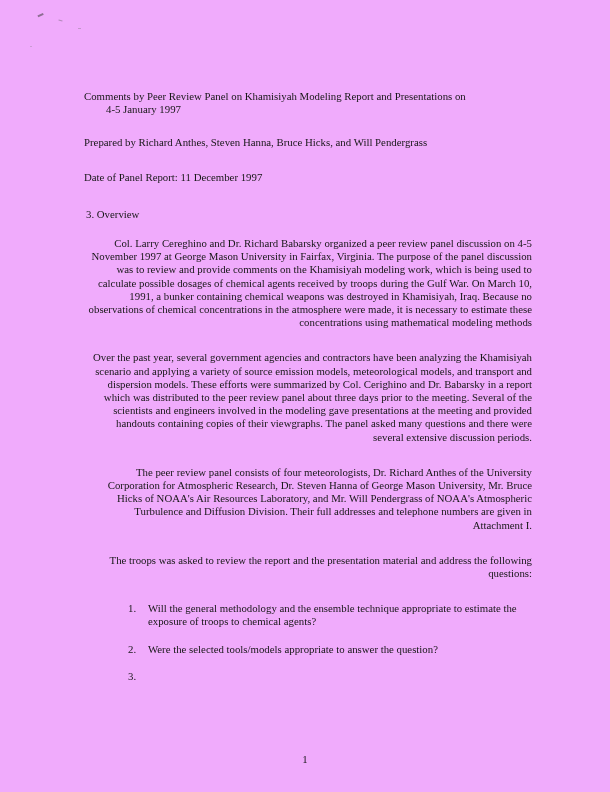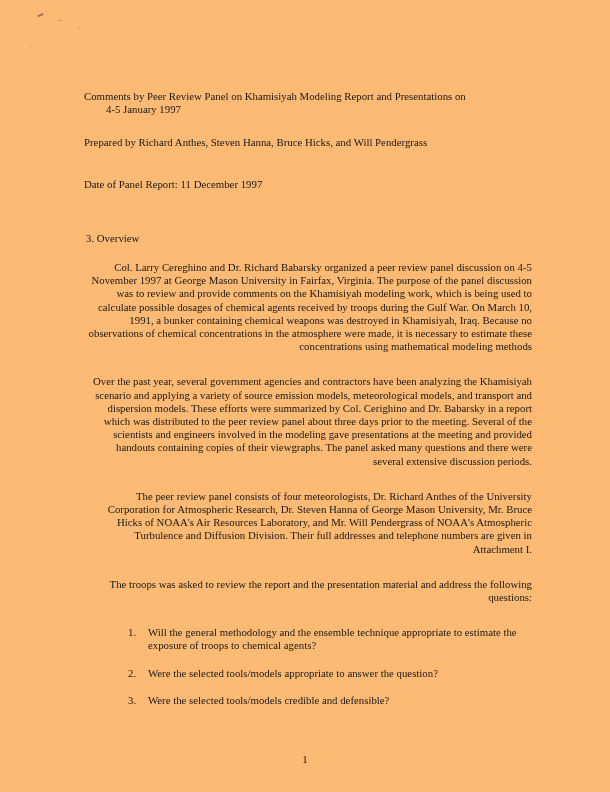--- a/index.html
+++ b/index.html
@@ -5,21 +5,21 @@
   html, body {
     margin: 0;
     padding: 0;
     background: #e8e8e8;
   }
   .page {
     position: relative;
     width: 610px;
     height: 792px;
     margin: 0 auto;
-    background: #fdba74;
+    background: #f0abfc;
     font-family: "Liberation Serif", "DejaVu Serif", serif;
     color: #171717;
     font-size: 10.8px;
     line-height: 13.2px;
     box-sizing: border-box;
     padding: 90px 78px 0 84px;
     overflow: hidden;
   }
   .artifact {
     position: absolute;
@@ -44,24 +44,24 @@
     top: 46px; left: 30px; width: 2px; height: 2px;
     border-top: 1.5px solid rgba(120,120,120,0.3);
   }
   .title-block {
     margin: 0 0 20px 0;
   }
   .title-line2 {
     padding-left: 22px;
   }
   .byline {
-    margin: 0 0 28px 0;
+    margin: 0 0 21px 0;
   }
   .dateline {
-    margin: 0 0 41px 0;
+    margin: 0 0 24px 0;
   }
   .section-heading {
     margin: 0 0 16px 0;
     padding-left: 2px;
   }
   p.body-para {
     margin: 0 0 13px 0;
     text-align: right;
   }
   .para-gap {
@@ -127,18 +127,17 @@
     <span class="q-text">Will the general methodology and the ensemble technique appropriate to estimate the exposure of troops to chemical agents?</span>
   </div>
 
   <div class="question">
     <span class="q-num">2.</span>
     <span class="q-text">Were the selected tools/models appropriate to answer the question?</span>
   </div>
 
   <div class="question">
     <span class="q-num">3.</span>
-    <span class="q-text">Were the selected tools/models credible and defensible?</span>
   </div>
 
   <div class="page-number">1</div>
 
 </div>
 
 </body></html>

